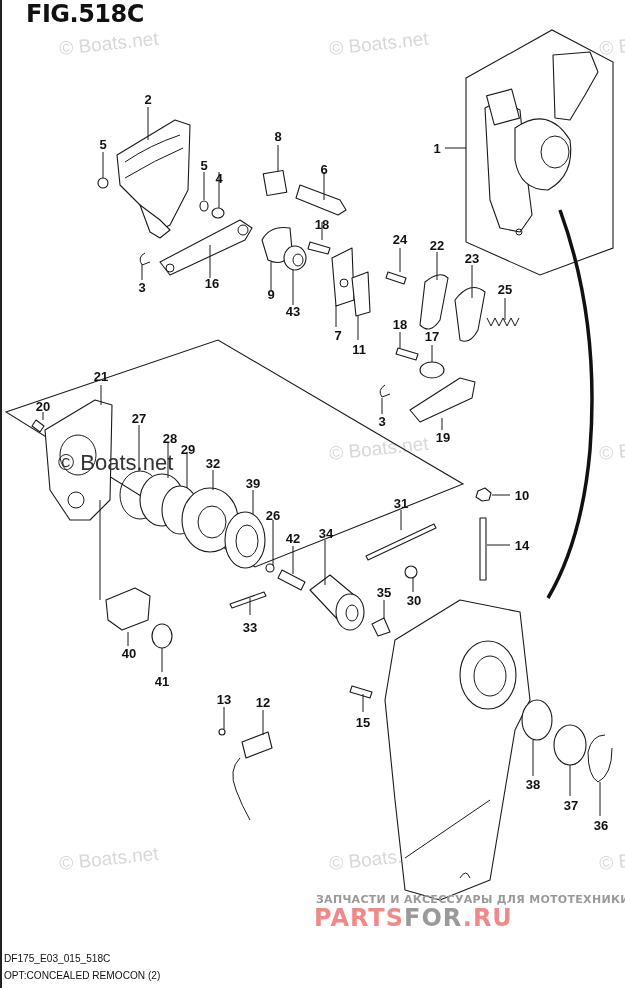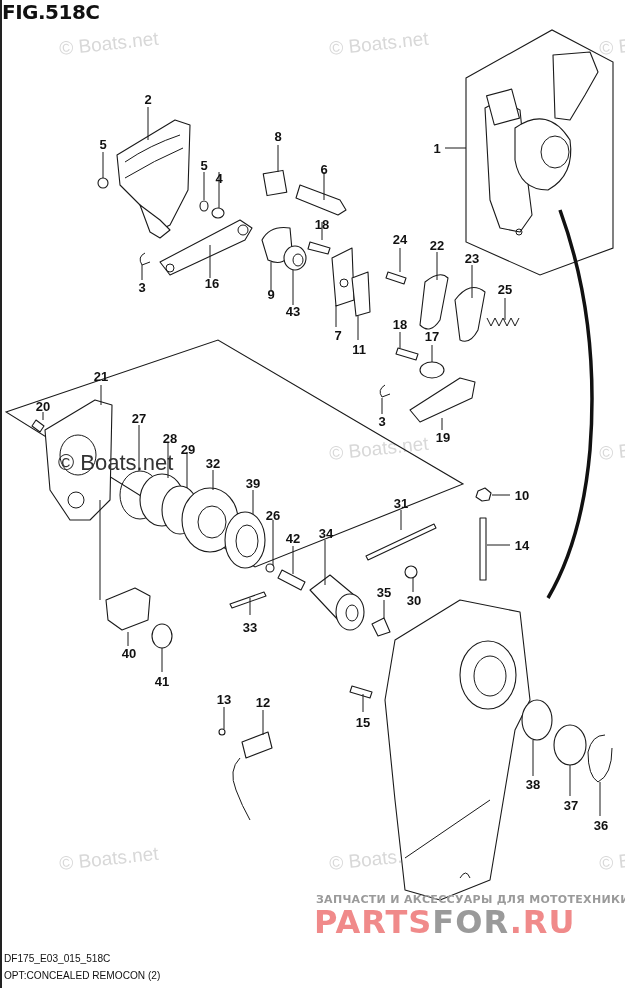--- a/index.html
+++ b/index.html
@@ -1,28 +1,28 @@
 <!DOCTYPE html>
 <html><head>
 <meta charset="utf-8">
 <style>
   html, body { margin:0; padding:0; background:#ffffff; }
   body { width:625px; height:988px; overflow:hidden; position:relative; font-family:"Liberation Sans", sans-serif; }
   #frame { position:absolute; left:0; top:0; width:625px; height:988px; border-left:2px solid #222; box-sizing:border-box; }
-  #fig-title { position:absolute; left:2px; top:0px; font-family:"DejaVu Sans", sans-serif; font-weight:bold; font-size:20px; letter-spacing:-0.5px; color:#111; }
+  #fig-title { position:absolute; left:2px; top:0px; font-family:"DejaVu Sans", sans-serif; font-weight:bold; font-size:24px; letter-spacing:-0.5px; color:#111;padding-left:24px; }
   svg#diagram { position:absolute; left:0; top:0; width:625px; height:988px; }
   .part { fill:#fff; stroke:#1a1a1a; stroke-width:1.1; stroke-linejoin:round; }
   .thin { fill:none; stroke:#1a1a1a; stroke-width:1; }
   .lead { fill:none; stroke:#1a1a1a; stroke-width:1; }
   .box  { fill:none; stroke:#1a1a1a; stroke-width:1.1; }
   .lbl  { font-family:"Liberation Sans", sans-serif; font-weight:bold; font-size:13px; fill:#111; text-anchor:middle; }
   .wm   { font-family:"Liberation Sans", sans-serif; font-size:19px; fill:#d8d8d8; }
   .wm-dark { font-family:"Liberation Sans", sans-serif; font-size:22px; fill:#333; }
   .ru-line { position:absolute; left:316px; top:893px; font-family:"DejaVu Sans", sans-serif; font-weight:bold; font-size:11px; color:#9a9a9a; letter-spacing:0.3px; white-space:nowrap; }
-  .ru-logo { position:absolute; left:314px; top:906px; font-family:"DejaVu Sans", sans-serif; font-weight:bold; font-size:32px; letter-spacing:1px; white-space:nowrap; line-height:1; }
+  .ru-logo { position:absolute; left:314px; top:906px; font-family:"DejaVu Sans", sans-serif; font-weight:bold; font-size:24px; letter-spacing:1px; white-space:nowrap; line-height:1; }
   .ru-logo .a { color:#f08a8a; }
   .ru-logo .b { color:#9a9a9a; }
   .ru-logo .c { color:#f08a8a; }
   .foot { position:absolute; left:4px; font-family:"Liberation Sans", sans-serif; font-size:11.5px; color:#111; transform:scaleX(0.88); transform-origin:left; white-space:nowrap; }
   #foot-code { top:952px; }
   #foot-desc { top:969px; }
 </style>
 </head>
 <body>
 

